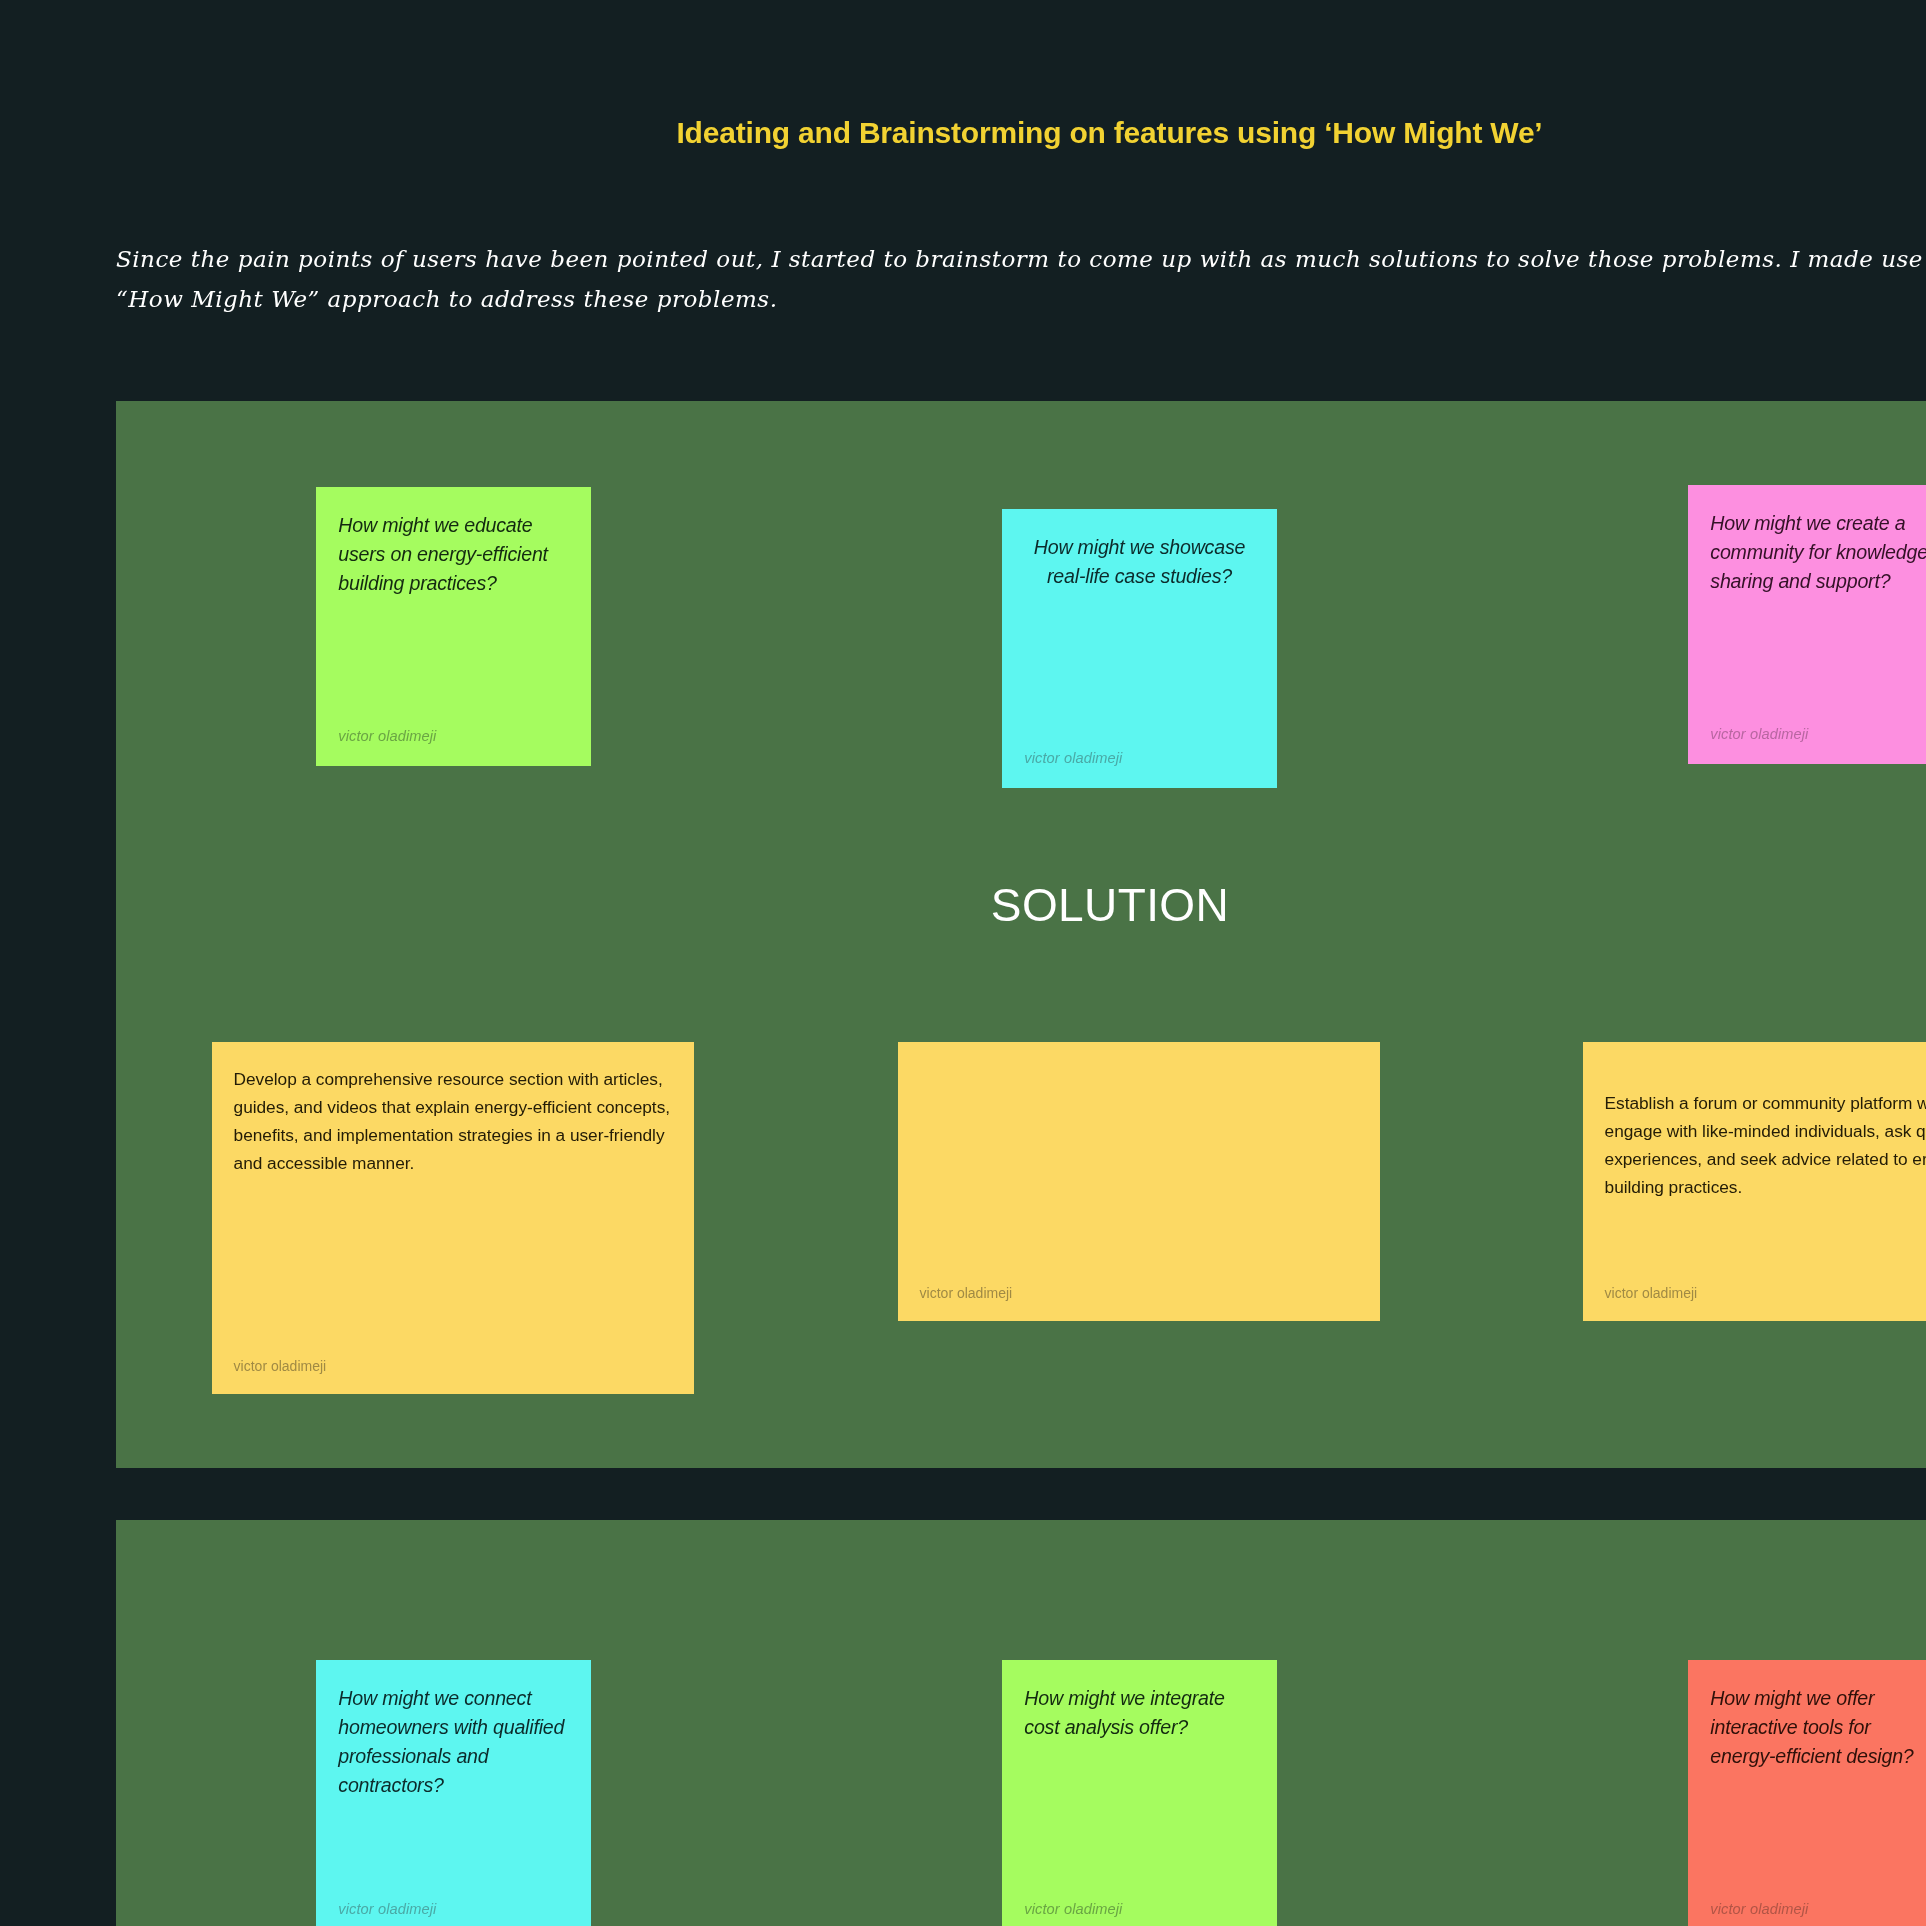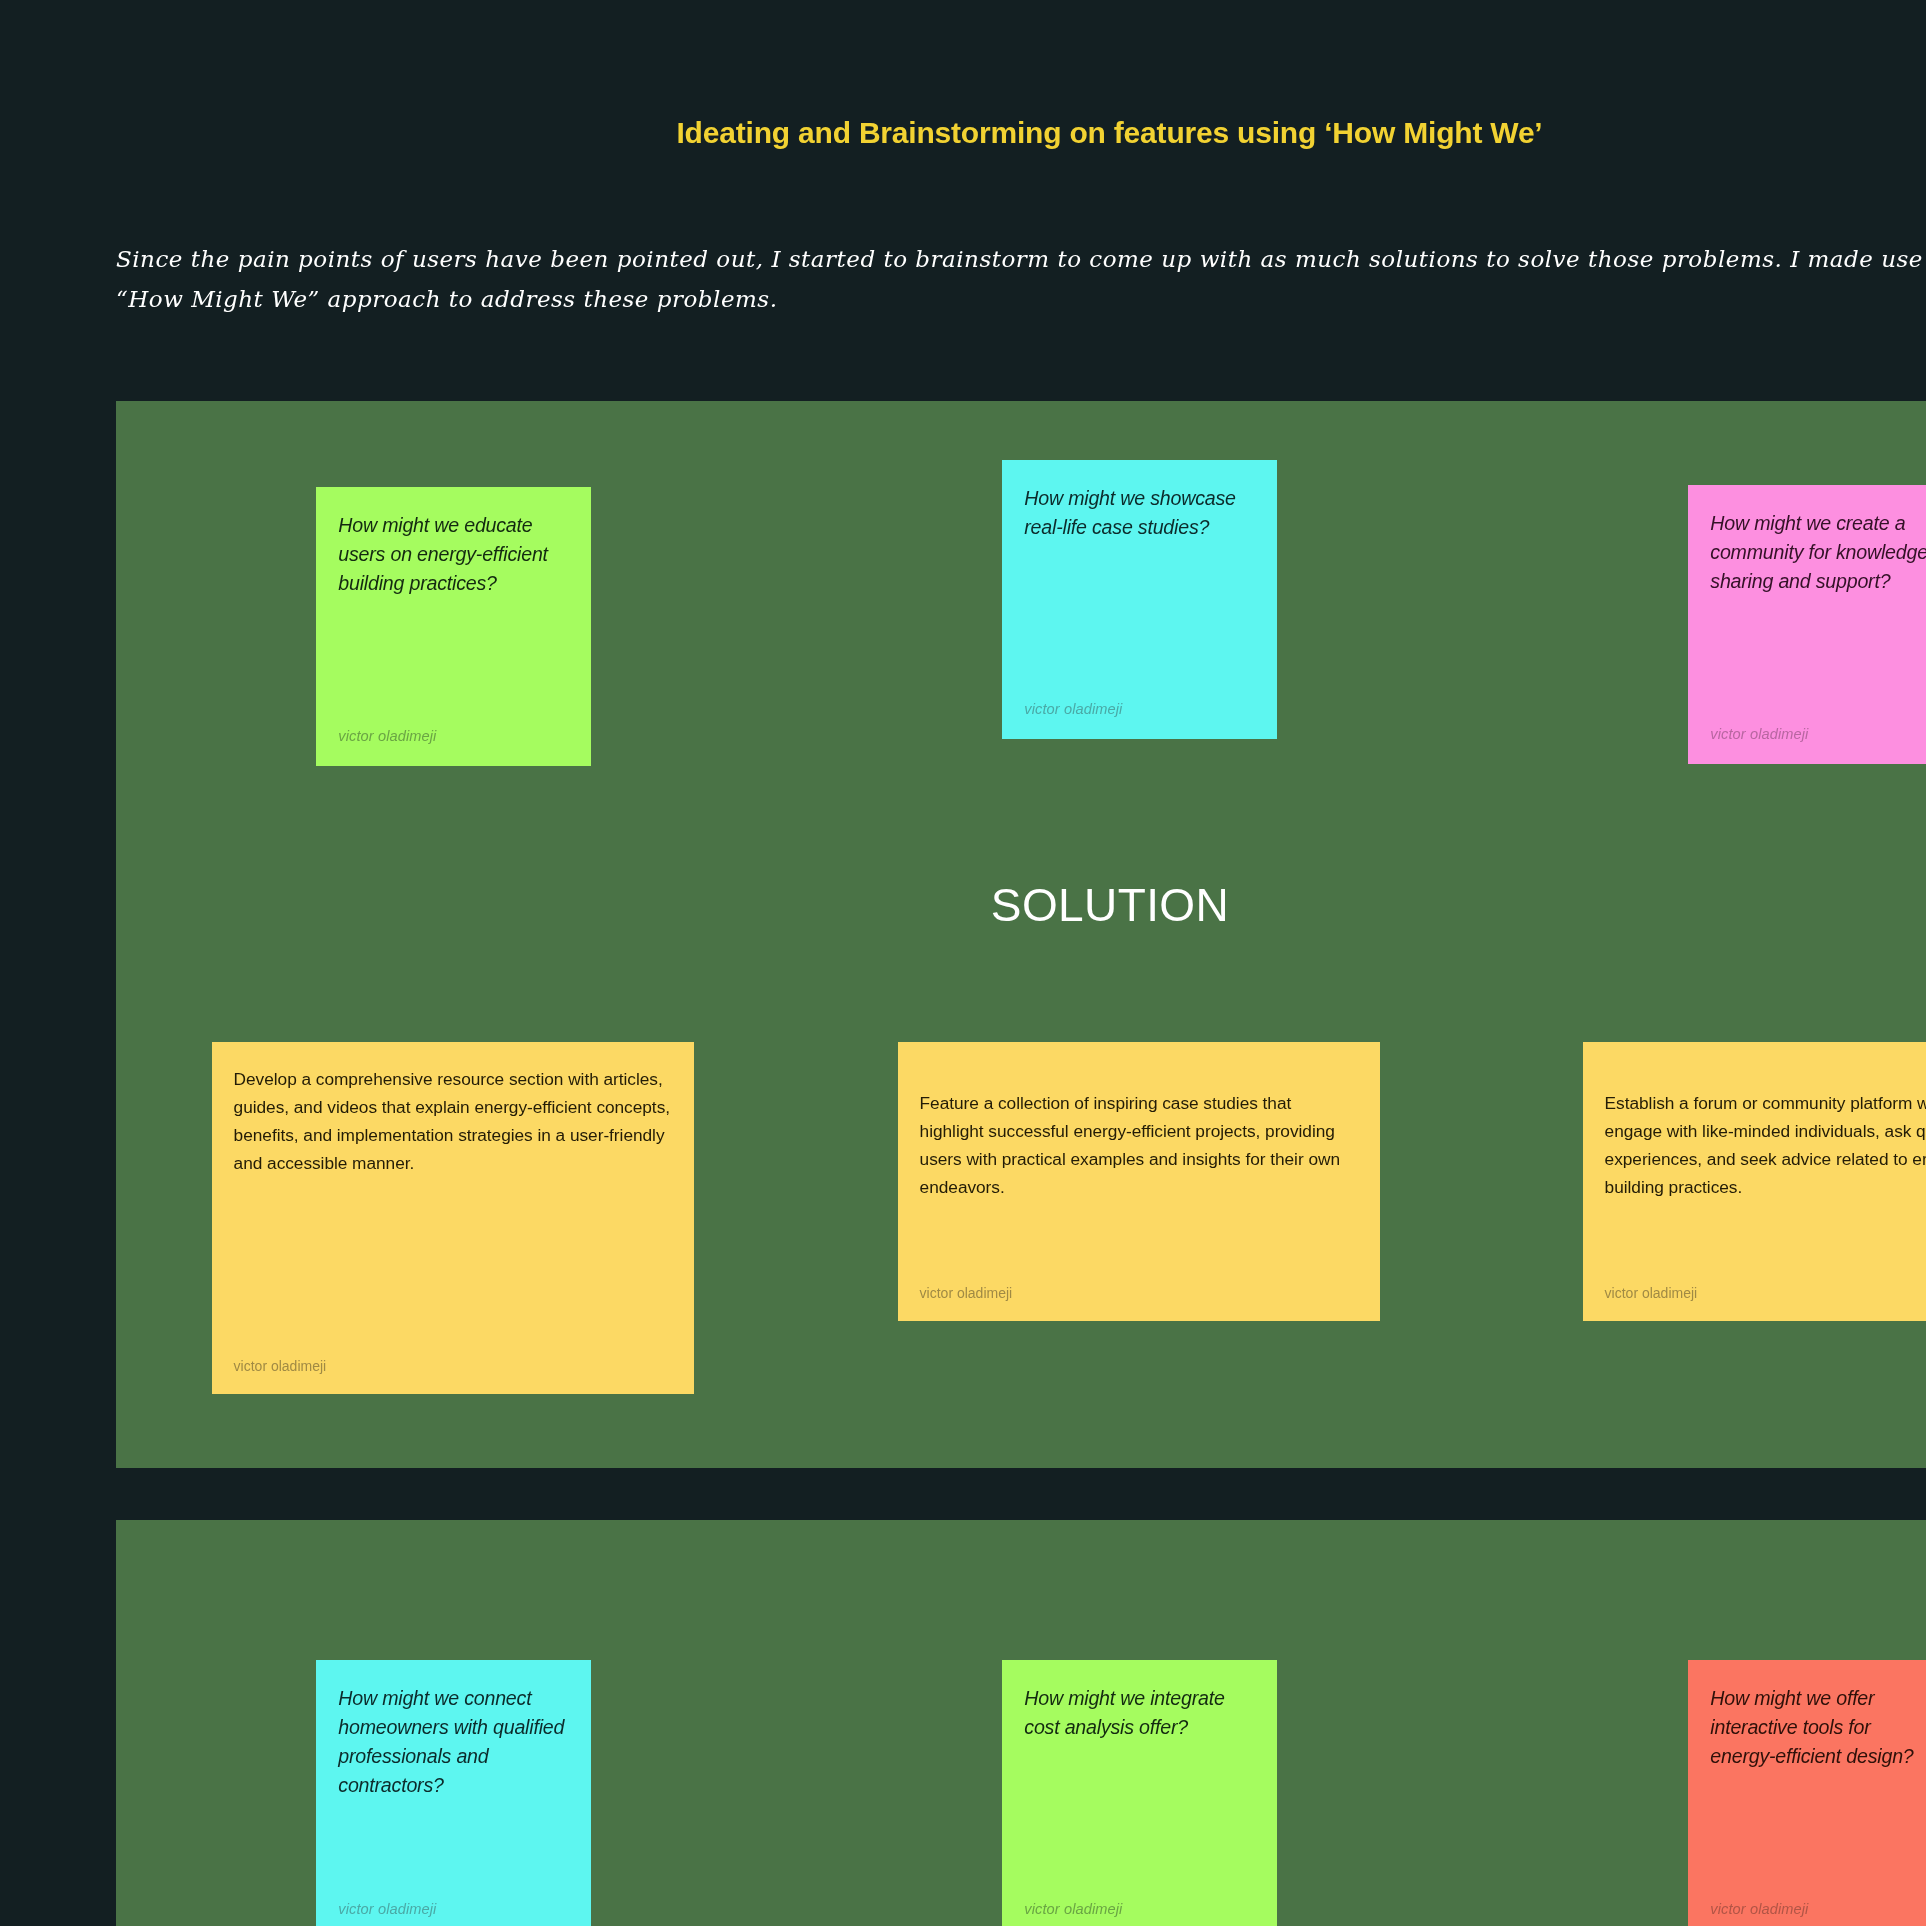--- a/index.html
+++ b/index.html
@@ -93,21 +93,21 @@
   .note.n-pink   { background: #fd8fe0; }
   .note.n-pink   .note-text   { color: #341127; }
   .note.n-pink   .note-author { color: #b866a1; }
 
   .note.n-coral  { background: #fb7561; }
   .note.n-coral  .note-text   { color: #2e1009; }
   .note.n-coral  .note-author { color: #b15546; }
 
   
   #note-1-1 { left: 316px;  top: 487px; }
-  #note-1-2 { left: 1002px; top: 460px; }
+  #note-1-2 { left: 1002px; top: 509px; text-align: center; }
   #note-1-3 { left: 1688px; top: 485px; }
   
   #note-2-1 { left: 316px;  top: 1660px; }
   #note-2-2 { left: 1002px; top: 1660px; }
   #note-2-3 { left: 1688px; top: 1660px; }
 
   
   .solution-heading {
     position: absolute;
     width: 1988px;
@@ -181,21 +181,20 @@
   </div>
 
   <div class="solution-heading" id="sol-head-1">SOLUTION</div>
 
   <div class="sol-card" id="sol-1-1">
     <div class="sol-text">Develop a comprehensive resource section with articles, guides, and videos that explain energy-efficient concepts, benefits, and implementation strategies in a user-friendly and accessible manner.</div>
     <div class="sol-author">victor oladimeji</div>
   </div>
 
   <div class="sol-card" id="sol-1-2">
-    <div class="sol-text">Feature a collection of inspiring case studies that highlight successful energy-efficient projects, providing users with practical examples and insights for their own endeavors.</div>
     <div class="sol-author">victor oladimeji</div>
   </div>
 
   <div class="sol-card" id="sol-1-3">
     <div class="sol-text">Establish a forum or community platform where users can engage with like-minded individuals, ask questions, share experiences, and seek advice related to energy-efficient building practices.</div>
     <div class="sol-author">victor oladimeji</div>
   </div>
 
   <div class="panel" id="panel-2"></div>
 

